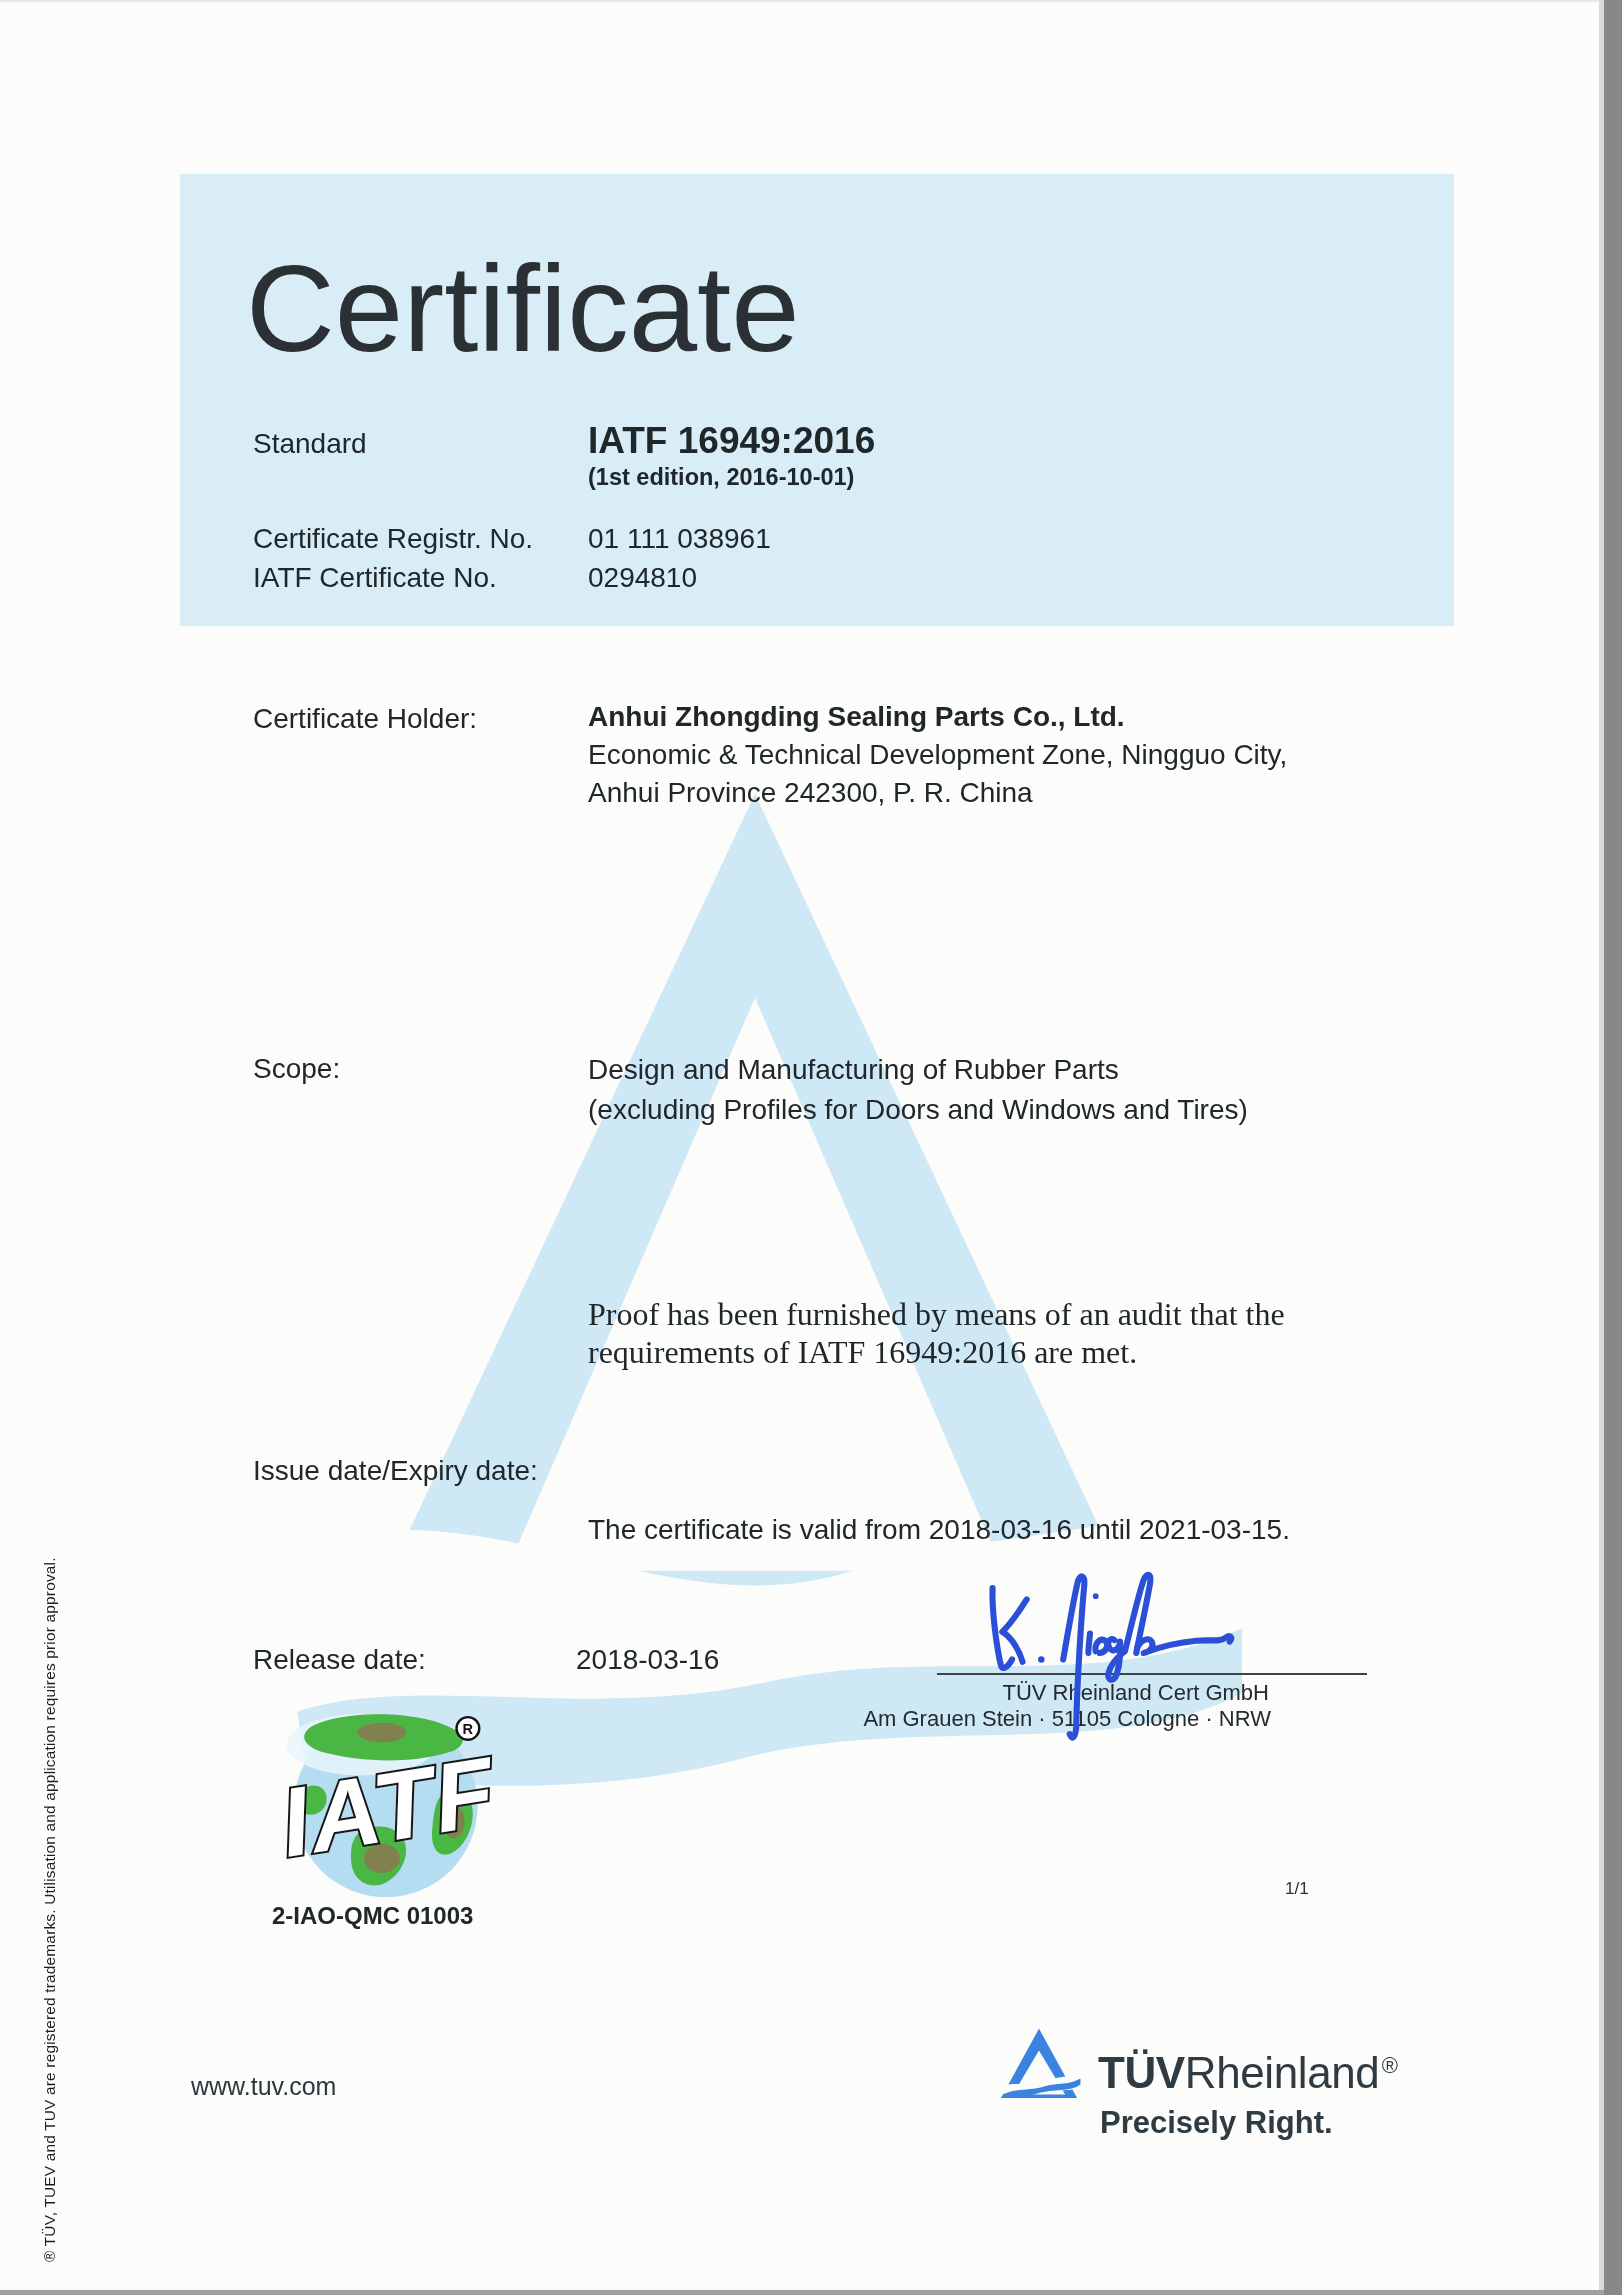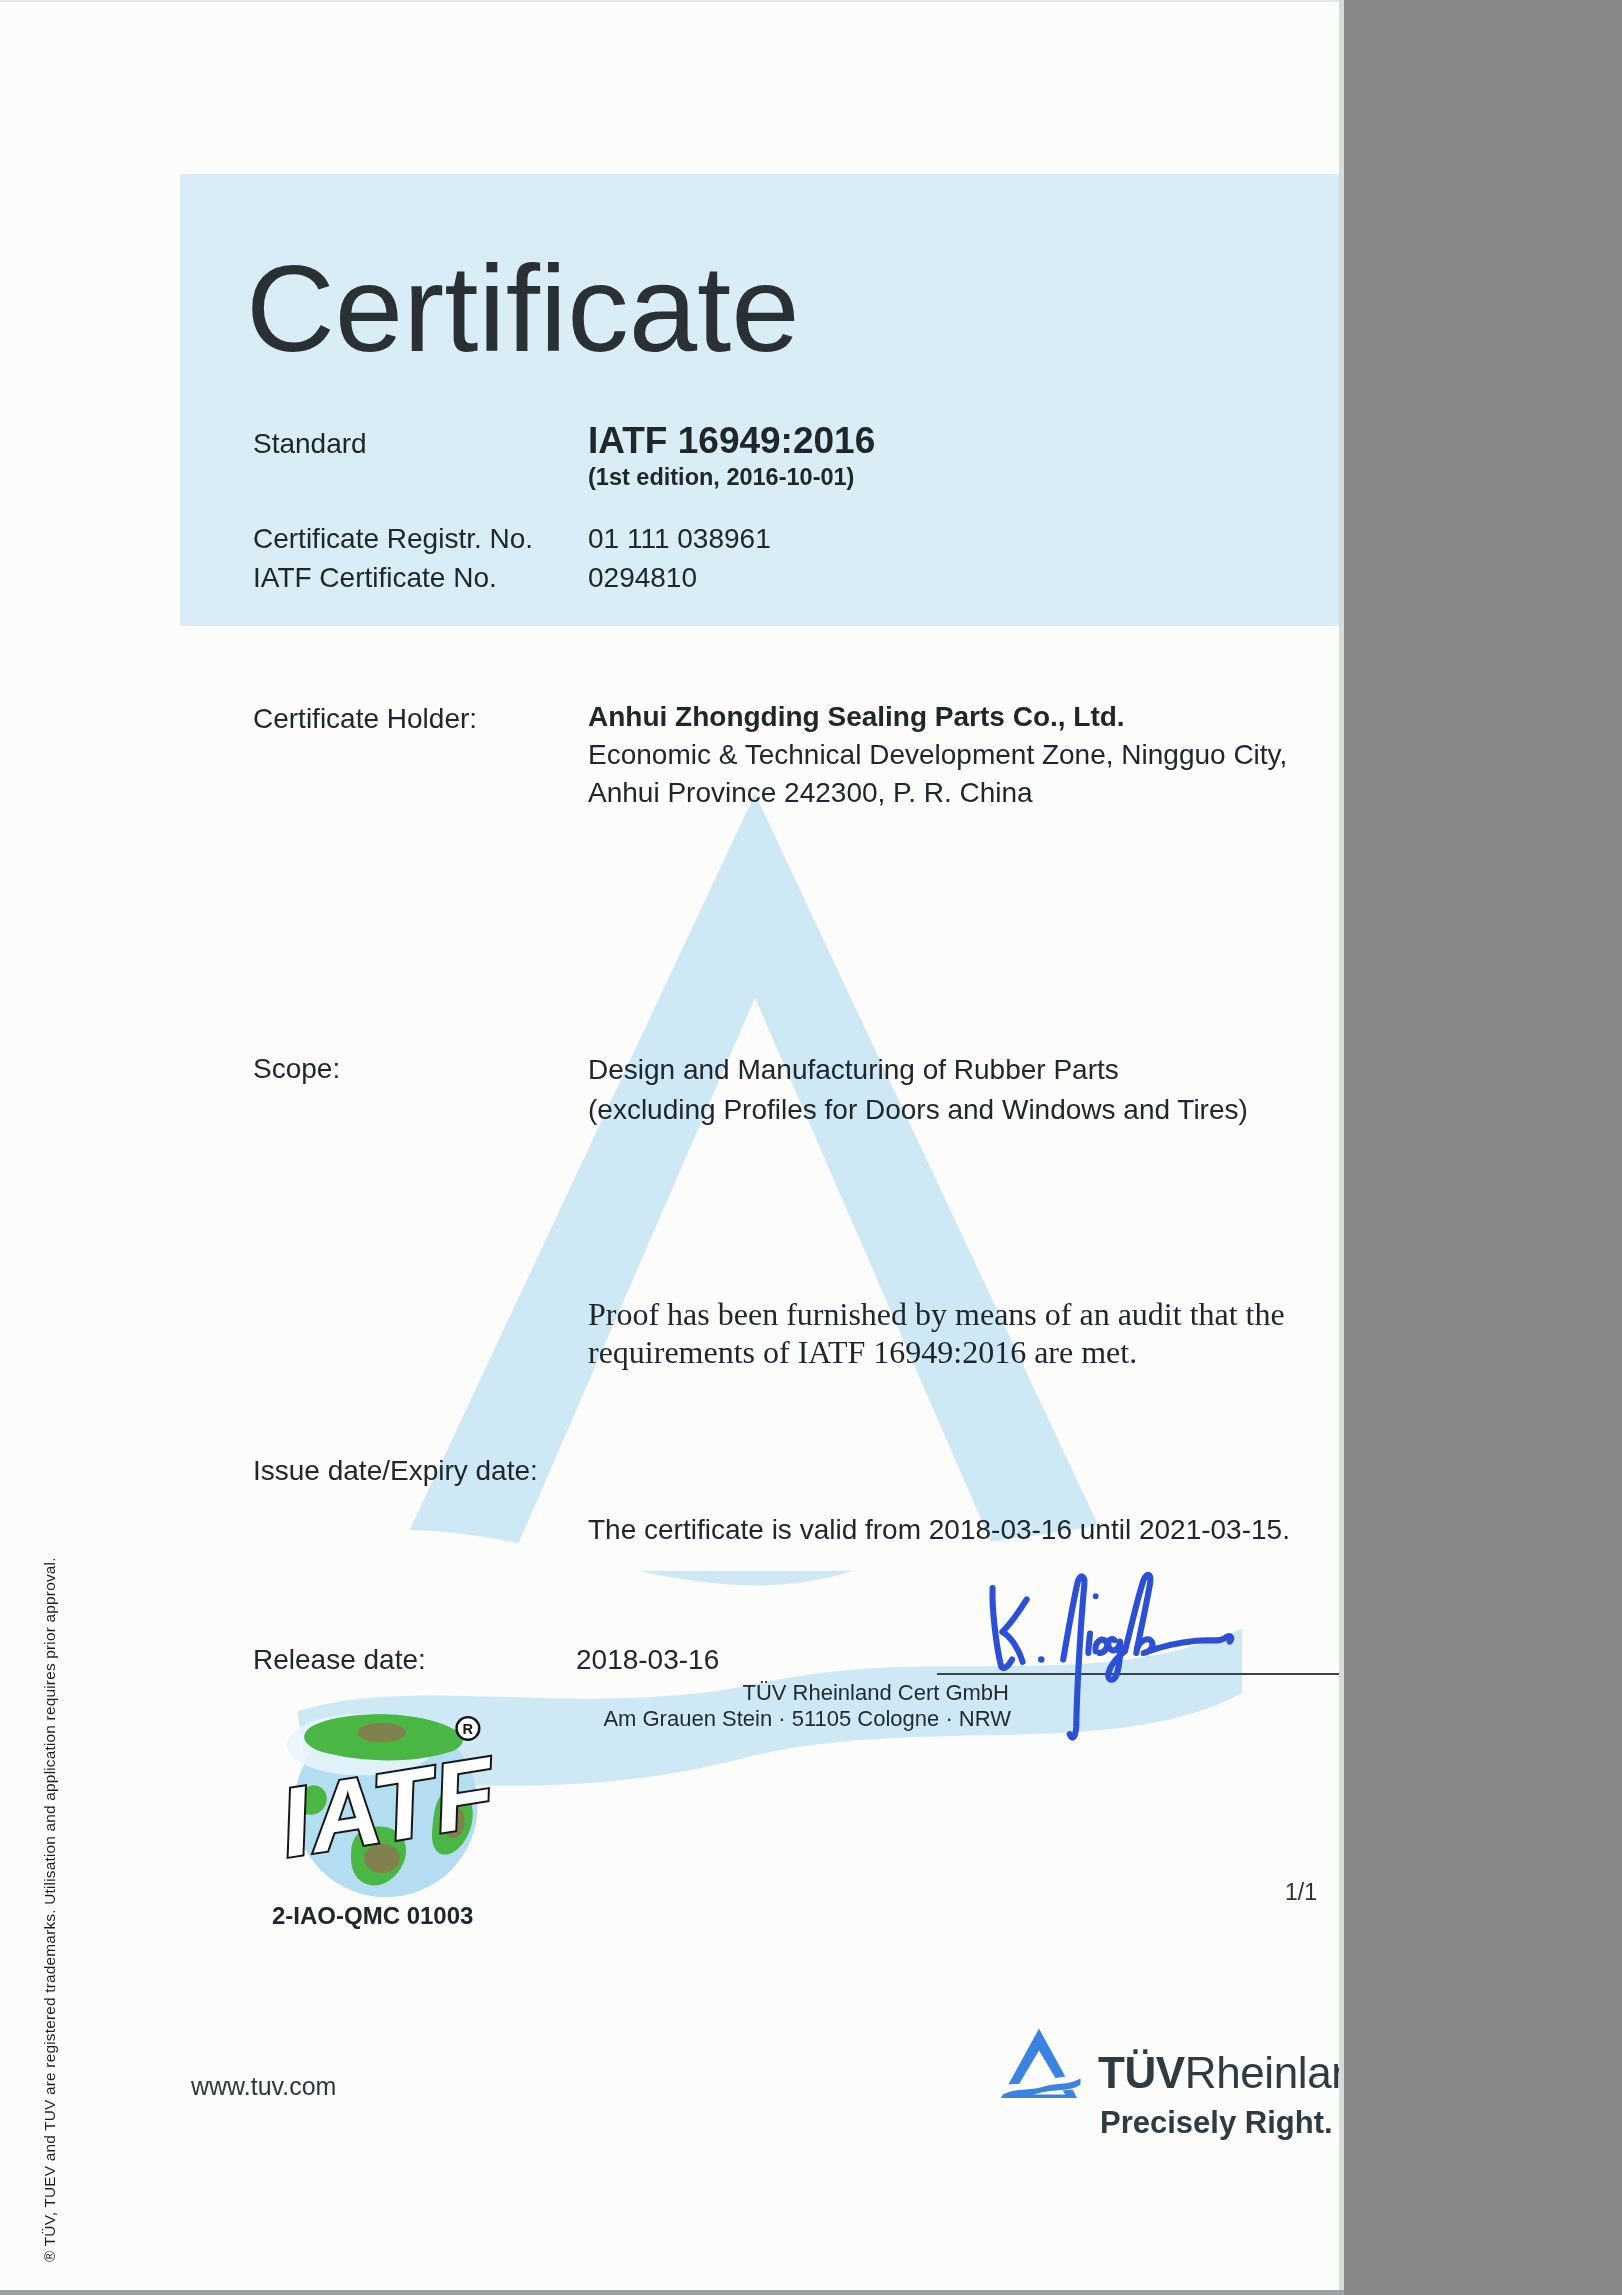--- a/index.html
+++ b/index.html
@@ -2,21 +2,21 @@
 <html style="--header-bg: #d8edf6; --watermark: #cfe8f5; --tuv-blue: #3b83e0; --signature-blue: #2b4fd7; --text-dark: #20272b; --brand-dark: #2f3b42; --page-bg: #fcfcfb;font-size:13px"><head>
 <meta charset="utf-8">
 <style>
   :root{
     --header-bg:#d8edf6; --watermark:#cfe8f5; --tuv-blue:#3b83e0;
     --signature-blue:#2b4fd7; --text-dark:#20272b; --brand-dark:#2f3b42; --page-bg:#fcfcfb;
   }
   *{margin:0;padding:0;box-sizing:border-box;}
   body{background:#888;}
   .page{
-    position:relative;width:1344px;height:2295px;background:var(--page-bg);
+    position:relative;width:1604px;height:2295px;background:var(--page-bg);
     font-family:"Liberation Sans",sans-serif;color:var(--text-dark);overflow:hidden;
   }
   .abs{position:absolute;white-space:nowrap;}
   
   .header-box{left:180px;top:174px;width:1274px;height:452px;background:var(--header-bg);}
   .title{left:246px;top:238px;font-size:123px;color:#2b3034;font-weight:400;}
   .lbl{font-size:28px;left:253px;}
   .val{font-size:28px;left:588px;}
   .std-value{left:588px;top:420px;font-size:37px;font-weight:bold;}
   .std-edition{left:588px;top:464px;font-size:23.5px;font-weight:bold;}
@@ -32,21 +32,21 @@
   
   .watermark{left:268px;top:789px;width:974px;height:1010px;}
   
   .sig-line{left:937px;top:1673px;width:430px;height:2.4px;background:#3a4449;}
   .sig-org{top:1680px;right:335px;font-size:22px;color:#232b2e;}
   .sig-addr{top:1706px;right:333px;font-size:22px;color:#232b2e;}
   .signature-svg{left:982px;top:1570px;width:268px;height:179px;}
   
   .iatf-logo{left:260px;top:1696px;width:260px;height:211px;}
   .iatf-code{left:272px;top:1902px;font-size:24px;font-weight:600;}
-  .page-num{left:1285px;top:1879px;font-size:23px;color:#2a3033;}
+  .page-num{left:1285px;top:1879px;font-size:17px;color:#2a3033;}
   
   .website{left:179px;top:2072px;font-size:25px;color:#2c383d;margin-left:12px;}
   .tuv-logo{left:995px;top:2026px;width:88px;height:78px;}
   .brand{left:1098px;top:2048px;color:var(--brand-dark);letter-spacing:-0.4px;}
   .brand .b1{font-size:44px;font-weight:800;margin-top:12px;}
   .brand .b2{font-size:44px;font-weight:500;}
   .brand sup{font-size:22px;font-weight:500;vertical-align:14.6px;margin-left:2.4px;}
   .tagline{left:1100px;top:2105px;font-size:31px;font-weight:700;color:var(--brand-dark);}
   
   .side-note{

